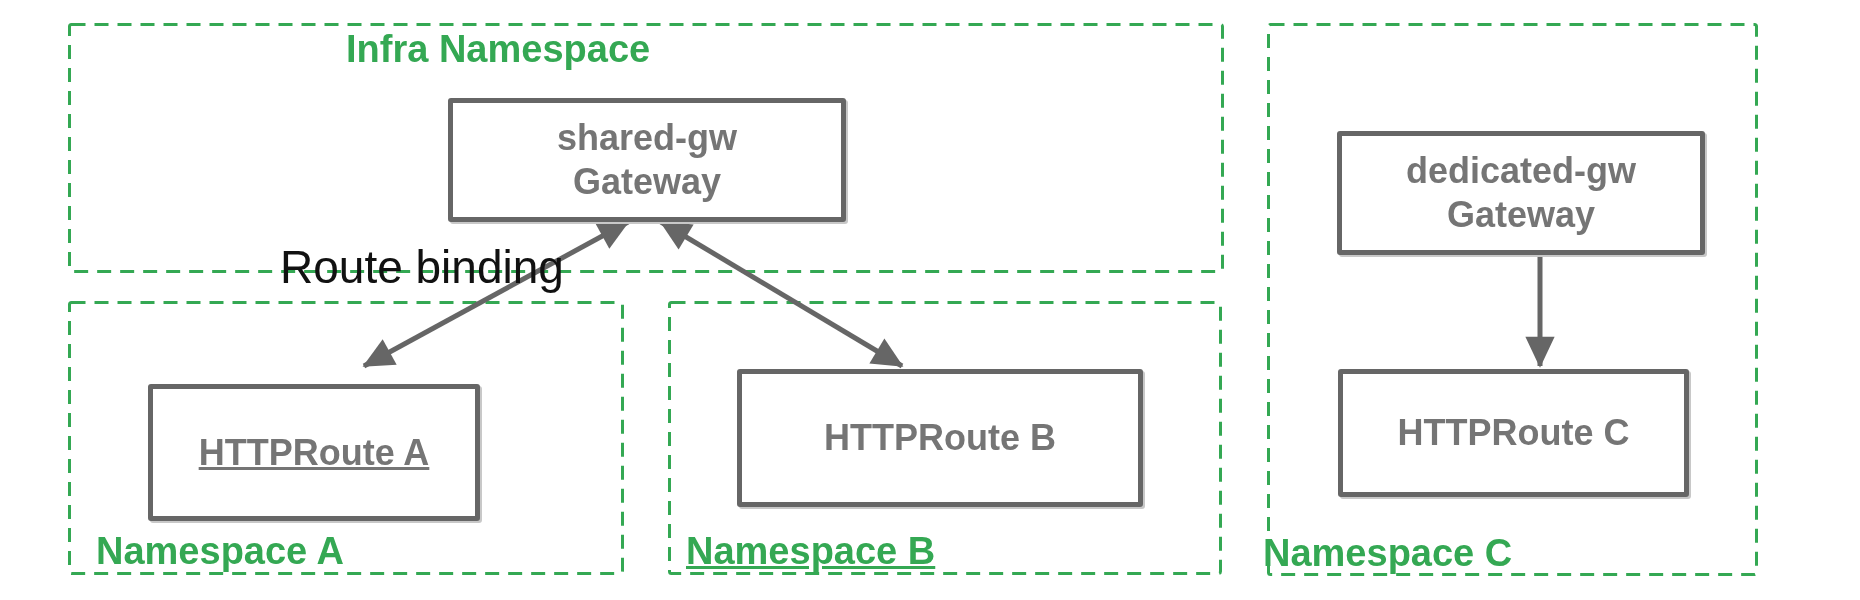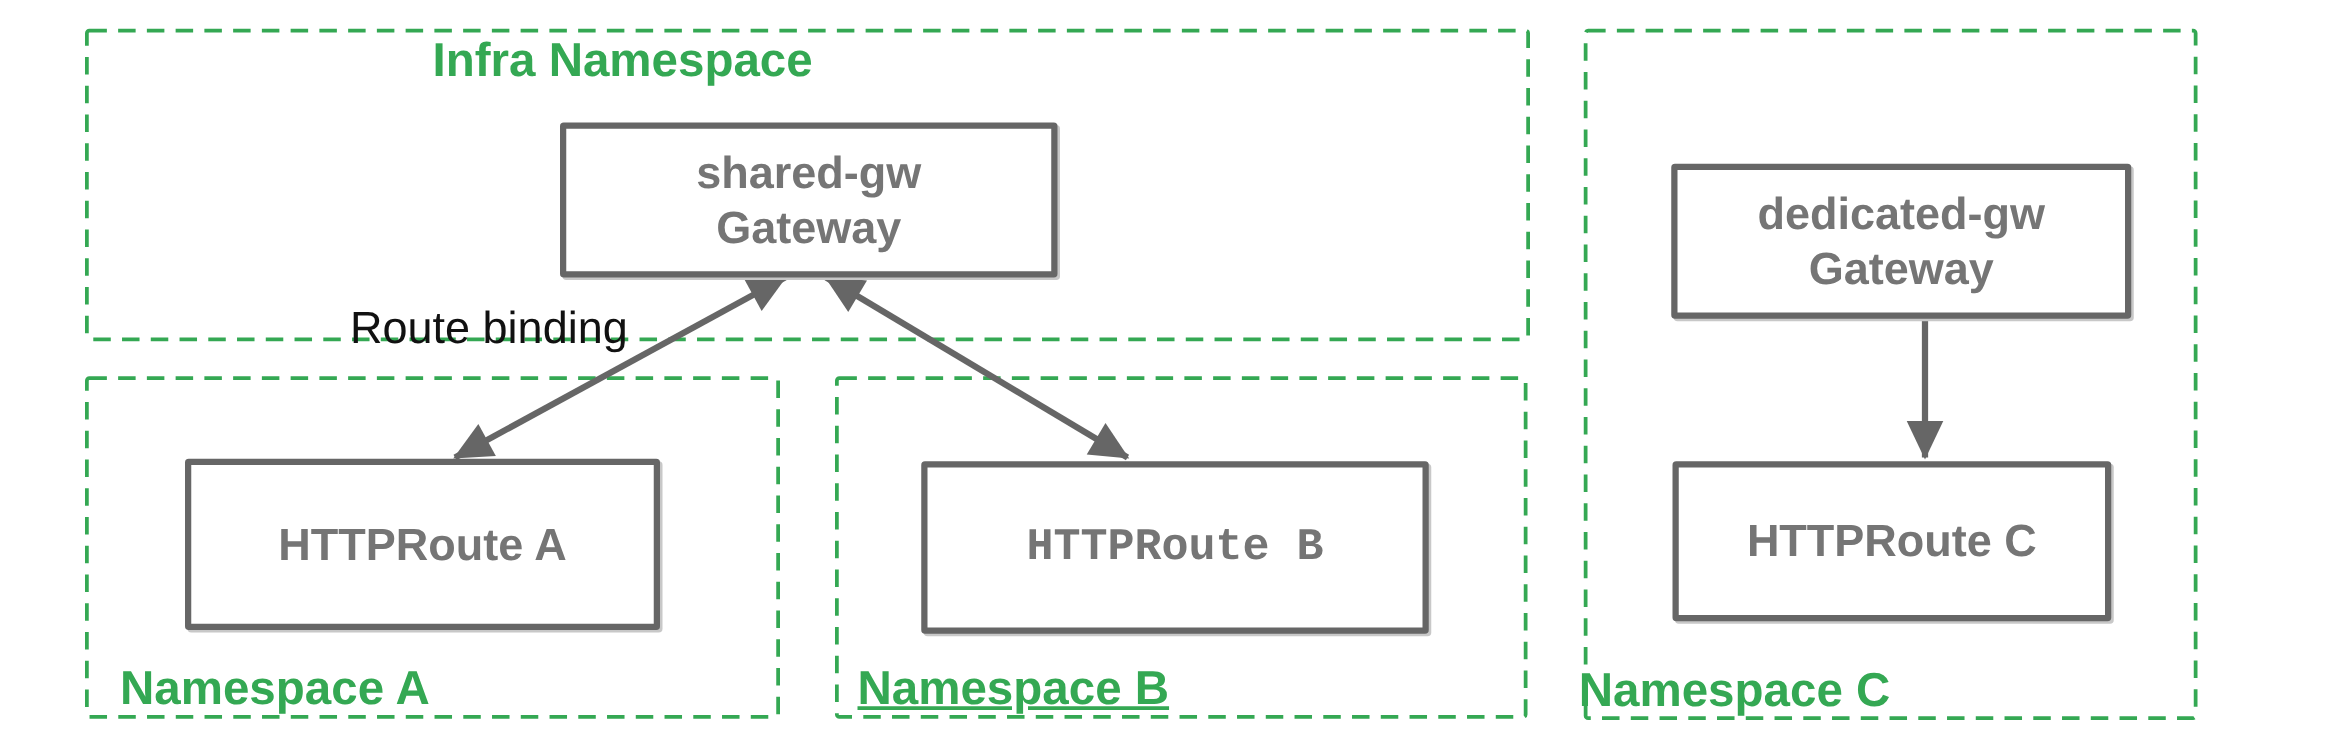--- a/index.html
+++ b/index.html
@@ -36,43 +36,43 @@
     justify-content: center;
     text-align: center;
     color: #757575;
     font-weight: bold;
     font-size: 36px;
     line-height: 44px;
     z-index: 2;
   }
   .node-shared-gw   { left: 448px;  top: 98px;  width: 398px; height: 124px; }
   .node-dedicated-gw{ left: 1337px; top: 98px;  width: 368px; height: 124px; margin-top: 33px; }
-  .node-httproute-a { left: 148px;  top: 367px; width: 380px; height: 137px; }
-  .node-httproute-b { left: 737px;  top: 369px; width: 406px; height: 138px; font-family: Liberation Mono, monospace; }
+  .node-httproute-a { left: 148px;  top: 384px; width: 332px; height: 137px; text-decoration: underline; }
+  .node-httproute-b { left: 737px;  top: 369px; width: 406px; height: 138px; }
   .node-httproute-c { left: 1338px; top: 369px; width: 351px; height: 128px; }
   .ns-label {
     position: absolute;
     color: #34A853;
     font-weight: bold;
     font-size: 38px;
     line-height: 1;
     text-align: left;
     z-index: 3;
     white-space: nowrap;
   }
   .ns-label-infra { left: 346px;  top: 30px;  width: 600px; }
   .ns-label-a     { left: 96px;   top: 532px; width: 500px; }
   .ns-label-b     { left: 686px;  top: 532px; width: 500px; text-decoration: underline; }
   .ns-label-c     { left: 1263px; top: 534px; width: 500px; }
   .edge-label {
     position: absolute;
     left: 280px;
     top: 244px;
     color: #111111;
-    font-size: 36px;
+    font-size: 46px;
     line-height: 1;
     font-weight: normal;
     z-index: 4;
     white-space: nowrap;
   }
 </style>
 </head>
 <body>
 
 <div class="canvas">

